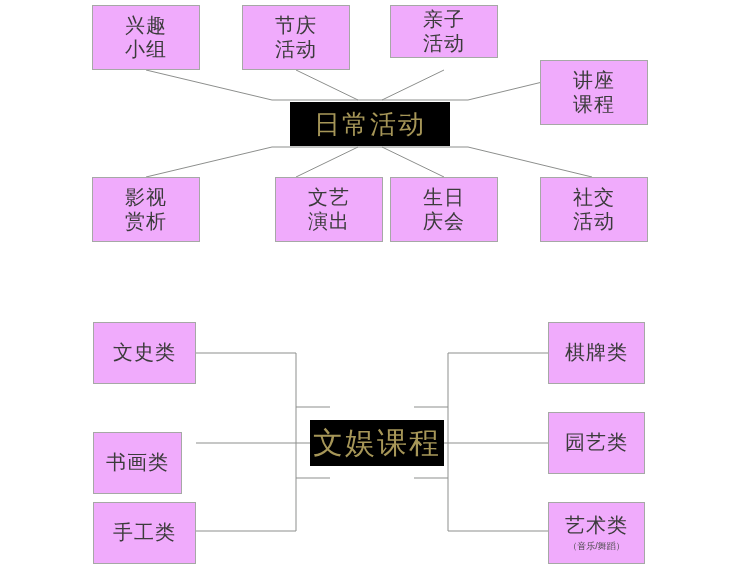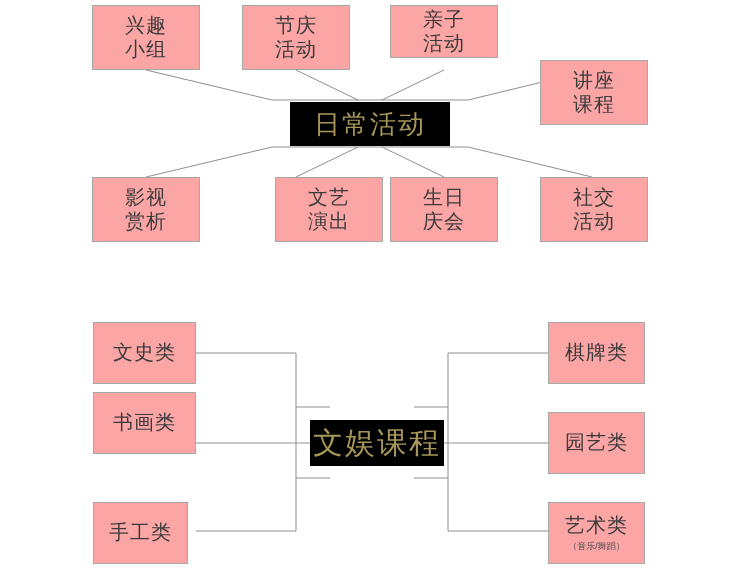--- a/index.html
+++ b/index.html
@@ -26,21 +26,21 @@
     left: 0;
     top: 0;
     width: 740px;
     height: 570px;
     pointer-events: none;
   }
   .node-box {
     position: absolute;
     box-sizing: border-box;
     border: 1px solid #a6a8a6;
-    background: #fca5a5;
+    background: #f0abfc;
     display: flex;
     flex-direction: column;
     align-items: center;
     justify-content: center;
     color: #3b3b3b;
     line-height: 1.18;
     text-align: center;
     z-index: 3;
   }
   .node-label {
@@ -145,25 +145,25 @@
 
   <div class="node-box" style="left:540px; top:177px; width:108px; height:65px;">
     <span class="node-label">社交
 活动</span>
   </div>
 
   <div class="node-box" style="left:93px; top:322px; width:103px; height:62px;">
     <span class="node-label">文史类</span>
   </div>
 
-  <div class="node-box" style="left:93px; top:392px; width:103px; height:62px;">
+  <div class="node-box" style="left:93px; top:432px; width:89px; height:62px;">
     <span class="node-label">书画类</span>
   </div>
 
-  <div class="node-box" style="left:93px; top:502px; width:95px; height:62px;">
+  <div class="node-box" style="left:93px; top:502px; width:103px; height:62px;">
     <span class="node-label">手工类</span>
   </div>
 
   <div class="hub-label" id="hub-courses" style="left:310px; top:420px; width:134px; height:46px;">文娱课程</div>
 
   <div class="node-box" style="left:548px; top:322px; width:97px; height:62px;text-align:right;">
     <span class="node-label">棋牌类</span>
   </div>
 
   <div class="node-box" style="left:548px; top:412px; width:97px; height:62px;">

